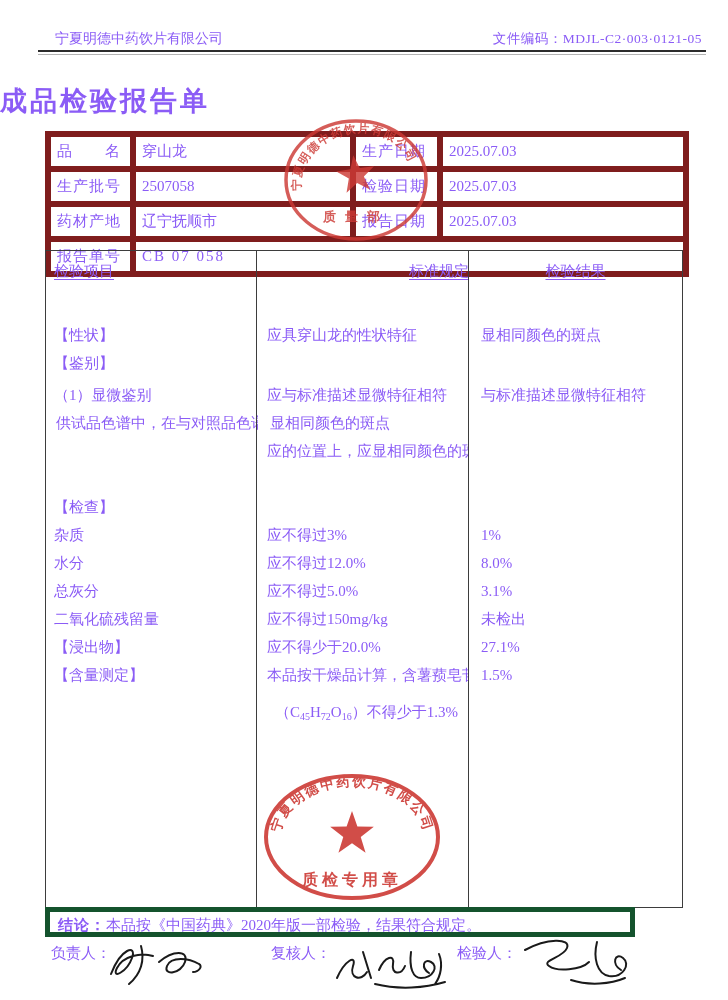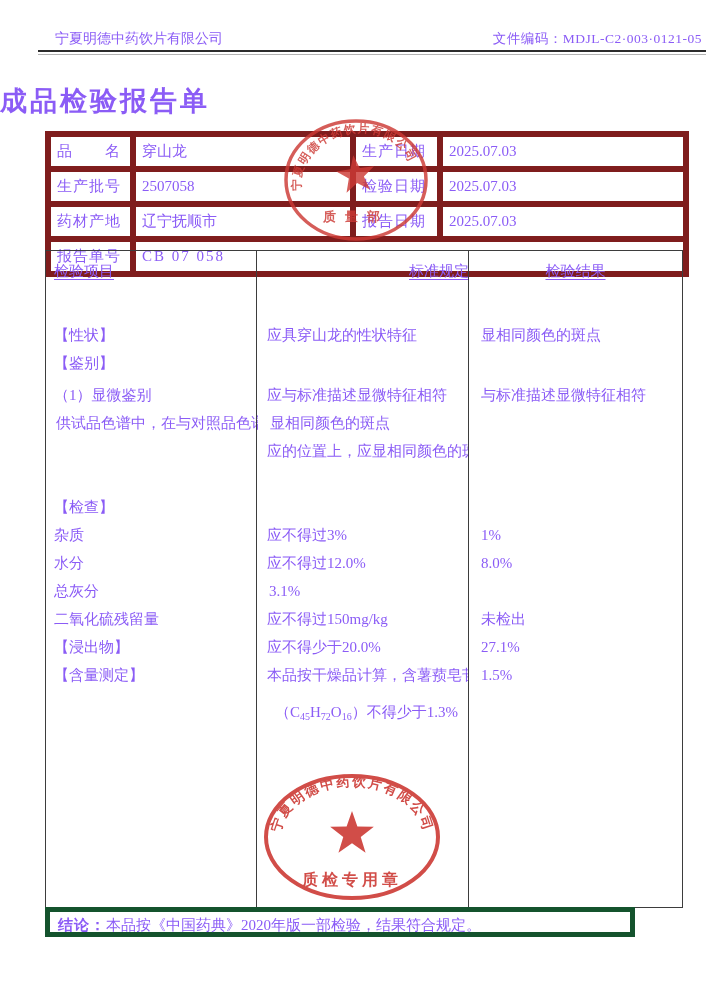--- a/index.html
+++ b/index.html
@@ -146,20 +146,21 @@
       <div class="c2">应不得过3%</div>
       <div class="c3">1%</div>
     </div>
     <div class="trow">
       <div class="c1">水分</div>
       <div class="c2">应不得过12.0%</div>
       <div class="c3">8.0%</div>
     </div>
     <div class="trow">
       <div class="c1">总灰分</div>
+      <div class="c2">应不得过5.0%</div>
       <div class="c3">3.1%</div>
     </div>
     <div class="trow">
       <div class="c1">二氧化硫残留量</div>
       <div class="c2">应不得过150mg/kg</div>
       <div class="c3">未检出</div>
     </div>
     <div class="trow">
       <div class="c1">【浸出物】</div>
       <div class="c2">应不得少于20.0%</div>
@@ -174,20 +175,34 @@
       <div class="c1"></div>
       <div class="c2"><span>（C</span><sub class="f">45</sub><span>H</span><sub class="f">72</sub><span>O</span><sub class="f">16</sub><span>）不得少于1.3%</span></div>
       <div class="c3"></div>
     </div>
   </div>
 
   <div class="conclusion">
     <b>结论：</b><span>本品按《中国药典》2020年版一部检验，结果符合规定。</span>
   </div>
 
+  <div class="signers">
+    <span class="lab" style="left:6px">负责人：</span>
+    <svg class="sig" style="left:52px; top:0" width="120" height="55" viewBox="0 0 120 55">
+      <path d="M14,36 C24,10 40,6 35,20 C30,34 14,42 20,30 C26,18 44,14 56,18 M44,8 C48,22 44,36 32,46 M62,24 C76,12 92,12 88,24 C84,36 66,38 70,28 C74,18 92,20 102,26 C106,28 102,34 96,34"></path>
+    </svg>
+    <span class="lab" style="left:226px">复核人：</span>
+    <svg class="sig" style="left:284px; top:2" width="135" height="55" viewBox="0 0 135 55">
+      <path d="M8,38 C16,20 28,14 24,26 C20,38 32,42 38,32 M34,12 L42,38 M50,30 C56,16 66,14 64,24 C62,34 72,36 76,26 M82,12 C80,28 84,38 92,38 C104,38 110,26 102,22 C94,18 92,28 100,33 M110,14 C114,24 112,36 106,44 M46,44 C70,50 96,48 116,42"></path>
+    </svg>
+    <span class="lab" style="left:412px">检验人：</span>
+    <svg class="sig" style="left:468px; top:-6" width="130" height="60" viewBox="0 0 130 60">
+      <path d="M12,18 C34,6 58,6 54,16 C50,26 28,28 36,34 C44,40 68,38 76,30 M84,10 C80,26 84,42 96,44 C110,46 118,32 110,26 C102,20 98,32 108,38 M58,48 C76,54 98,52 112,46"></path>
+    </svg>
+  </div>
 
   <svg class="stamp stamp-top" viewBox="0 0 150 126">
     <ellipse cx="75" cy="63" rx="70" ry="59" fill="none" stroke="#cd3a35" stroke-width="3.5"></ellipse>
     <path id="arcTop" d="M 19,63 A 56,47 0 0 1 131,63" fill="none"></path>
     <g transform="rotate(-14 75 63)">
       <text font-size="11.5" letter-spacing="1.5" fill="#cd3a35" font-weight="bold" font-family="Liberation Serif, serif">
         <textPath href="#arcTop" startOffset="50%" text-anchor="middle">宁夏明德中药饮片有限公司</textPath>
       </text>
     </g>
     <g transform="translate(75,58) rotate(-8)">

